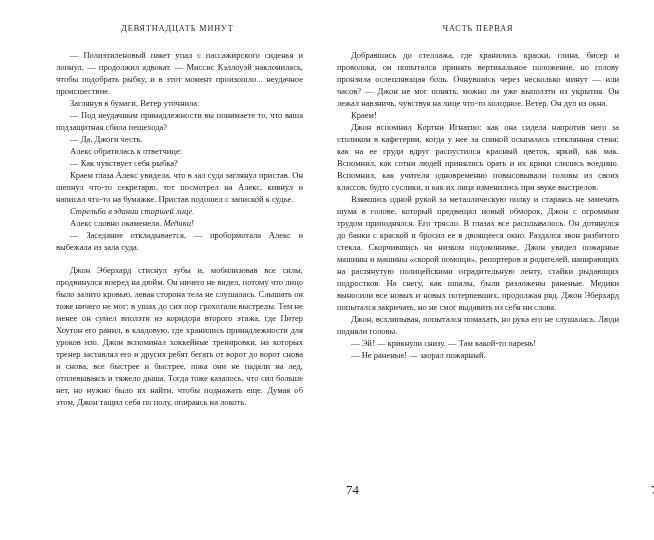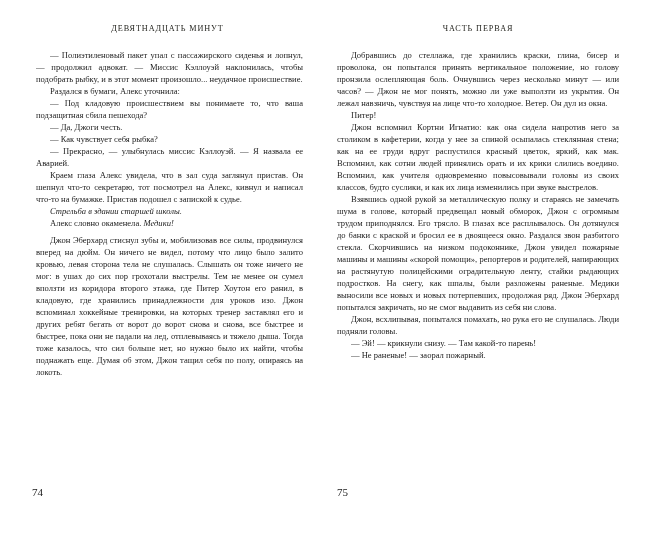--- a/index.html
+++ b/index.html
@@ -21,21 +21,21 @@
     display: flex;
     background: #ffffff;
   }
   .page {
     position: relative;
     height: 540px;
     box-sizing: border-box;
   }
   .page-left {
     width: 327px;
-    padding: 24px 24px 0 36px;
+    padding: 24px 24px 0 56px;
   }
   .page-right {
     width: 327px;
     padding: 24px 35px 0 10px;
   }
   .running-head {
     font-size: 8.2px;
     letter-spacing: 0.9px;
     text-align: center;
     text-transform: uppercase;
@@ -56,32 +56,32 @@
     text-justify: inter-word;
     hyphens: manual;
     -webkit-hyphens: manual;
   }
   .col p {
     margin: 0;
     text-indent: 14px;
     text-align: justify;
   }
   .col p.gap {
-    margin-top: 5px;
+    margin-top: 11px;
   }
   .ital {
     font-style: italic;
   }
   .folio {
     position: absolute;
     bottom: 42px;
     left: 0;
     width: 100%;
-    text-align: left;
-    font-size: 11px;
+    text-align: right;
+    font-size: 13px;
     color: #1b1b1b;
   }
   .page-left .folio {
     padding-left: 32px;
     padding-right: 24px;
   }
   .page-right .folio {
     padding-left: 10px;
     padding-right: 35px;
   }
@@ -96,42 +96,43 @@
 </head>
 <body>
 
 <div class="spread">
 
   <div class="page page-left">
     <div class="running-head">ДЕВЯТНАДЦАТЬ МИНУТ</div>
 
     <div class="col">
       <p>— Полиэтиленовый пакет упал с пассажирского сиденья и лопнул, — продолжил адвокат. — Миссис Кэллоуэй наклонилась, чтобы подобрать рыбку, и в этот момент произошло... неудачное происшествие.</p>
-      <p>Раздался в бумаги, Алекс уточнила:</p>
-      <p>— Под кладовую происшествием вы понимаете то, что ваша подзащитная сбила пешехода?</p>
+      <p>Заглянув в бумаги, Ветер уточнила:</p>
+      <p>— Под неудачным принадлежности вы понимаете то, что ваша подзащитная сбила пешехода?</p>
       <p>— Да, Джоги честь.</p>
+      <p>Алекс обратилась к ответчице:</p>
       <p>— Как чувствует себя рыбка?</p>
-      <p>— Прекрасно, — улыбнулась миссис Кэллоуэй. — Я назвала ее Аварией.</p>
       <p>Краем глаза Алекс увидела, что в зал суда заглянул пристав. Он шепнул что-то секретарю, тот посмотрел на Алекс, кивнул и написал что-то на бумажке. Пристав подошел с запиской к судье.</p>
-      <p class="ital">Стрельба в здании старшей школы.</p>
+      <p class="ital">Стрельба в здании старшей лице.</p>
       <p><span>Алекс словно окаменела. </span><span class="ital">Медики!</span></p>
+      <p>— Заседание откладывается, — пробормотала Алекс и выбежала из зала суда.</p>
       <p class="gap">Джон Эберхард стиснул зубы и, мобилизовав все силы, продвинулся вперед на дюйм. Он ничего не видел, потому что лицо было залито кровью, левая сторона тела не слушалась. Слышать он тоже ничего не мог: в ушах до сих пор грохотали выстрелы. Тем не менее он сумел вползти из коридора второго этажа, где Питер Хоутон его ранил, в кладовую, где хранились принадлежности для уроков изо. Джон вспоминал хоккейные тренировки, на которых тренер заставлял его и других ребят бегать от ворот до ворот снова и снова, все быстрее и быстрее, пока они не падали на лед, отплевываясь и тяжело дыша. Тогда тоже казалось, что сил больше нет, но нужно было их найти, чтобы поднажать еще. Думая об этом, Джон тащил себя по полу, опираясь на локоть.</p>
     </div>
 
     <div class="folio">74</div>
   </div>
 
   <div class="gutter"></div>
 
   <div class="page page-right">
     <div class="running-head">ЧАСТЬ ПЕРВАЯ</div>
 
     <div class="col">
       <p>Добравшись до стеллажа, где хранились краски, глина, бисер и проволока, он попытался принять вертикальное положение, но голову пронзила ослепляющая боль. Очнувшись через несколько минут — или часов? — Джон не мог понять, можно ли уже выползти из укрытия. Он лежал навзничь, чувствуя на лице что-то холодное. Ветер. Он дул из окна.</p>
-      <p>Питер!</p>
+      <p>Краем!</p>
       <p>Джон вспомнил Кортни Игнатио: как она сидела напротив него за столиком в кафетерии, когда у нее за спиной осыпалась стеклянная стена; как на ее груди вдруг распустился красный цветок, яркий, как мак. Вспомнил, как сотни людей принялись орать и их крики слились воедино. Вспомнил, как учителя одновременно повысовывали головы из своих классов, будто суслики, и как их лица изменились при звуке выстрелов.</p>
       <p>Взявшись одной рукой за металлическую полку и стараясь не замечать шума в голове, который предвещал новый обморок, Джон с огромным трудом приподнялся. Его трясло. В глазах все расплывалось. Он дотянулся до банки с краской и бросил ее в двоящееся окно. Раздался звон разбитого стекла. Скорчившись на низком подоконнике, Джон увидел пожарные машины и машины «скорой помощи», репортеров и родителей, напирающих на растянутую полицейскими оградительную ленту, стайки рыдающих подростков. На снегу, как шпалы, были разложены раненые. Медики выносили все новых и новых потерпевших, продолжая ряд. Джон Эберхард попытался закричать, но не смог выдавить из себя ни слова.</p>
       <p>Джон, всхлипывая, попытался помахать, но рука его не слушалась. Люди подняли головы.</p>
       <p>— Эй! — крикнули снизу. — Там какой-то парень!</p>
       <p>— Не раненые! — заорал пожарный.</p>
     </div>
 
     <div class="folio">75</div>
   </div>
 

